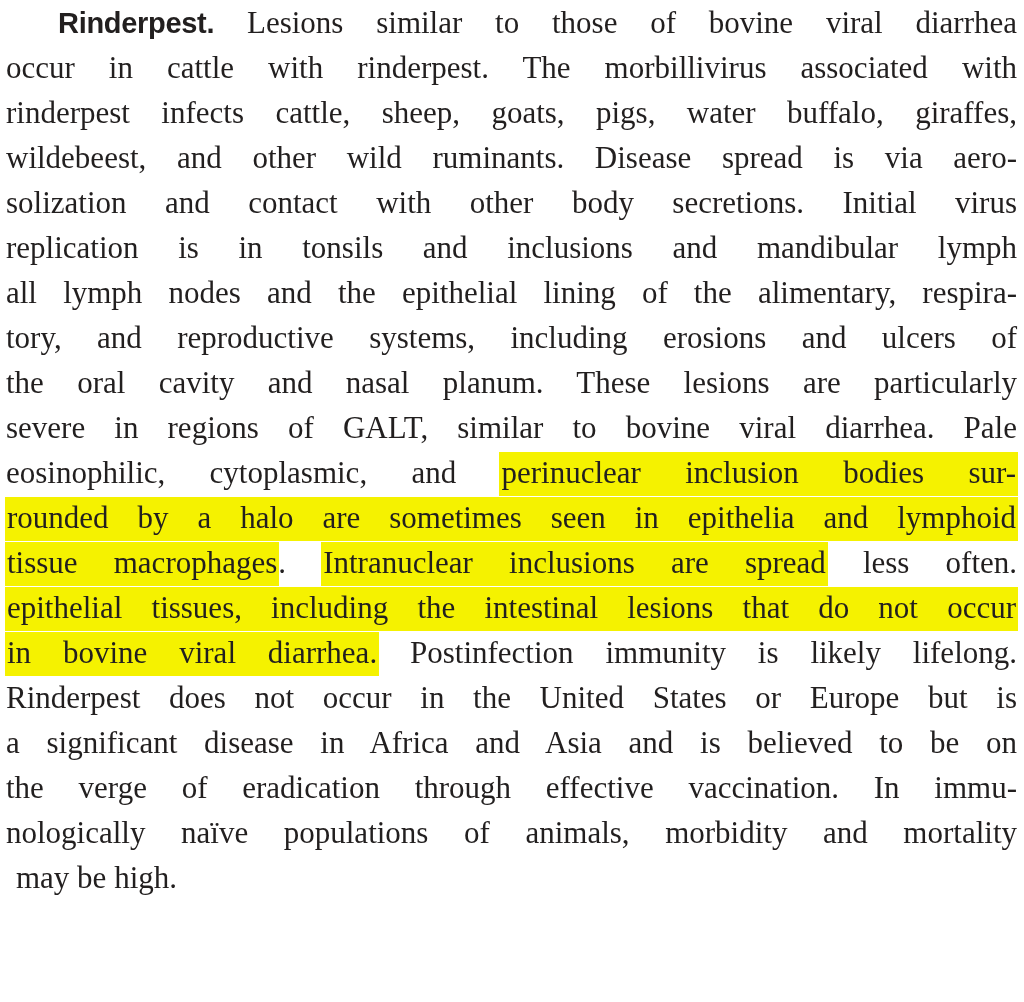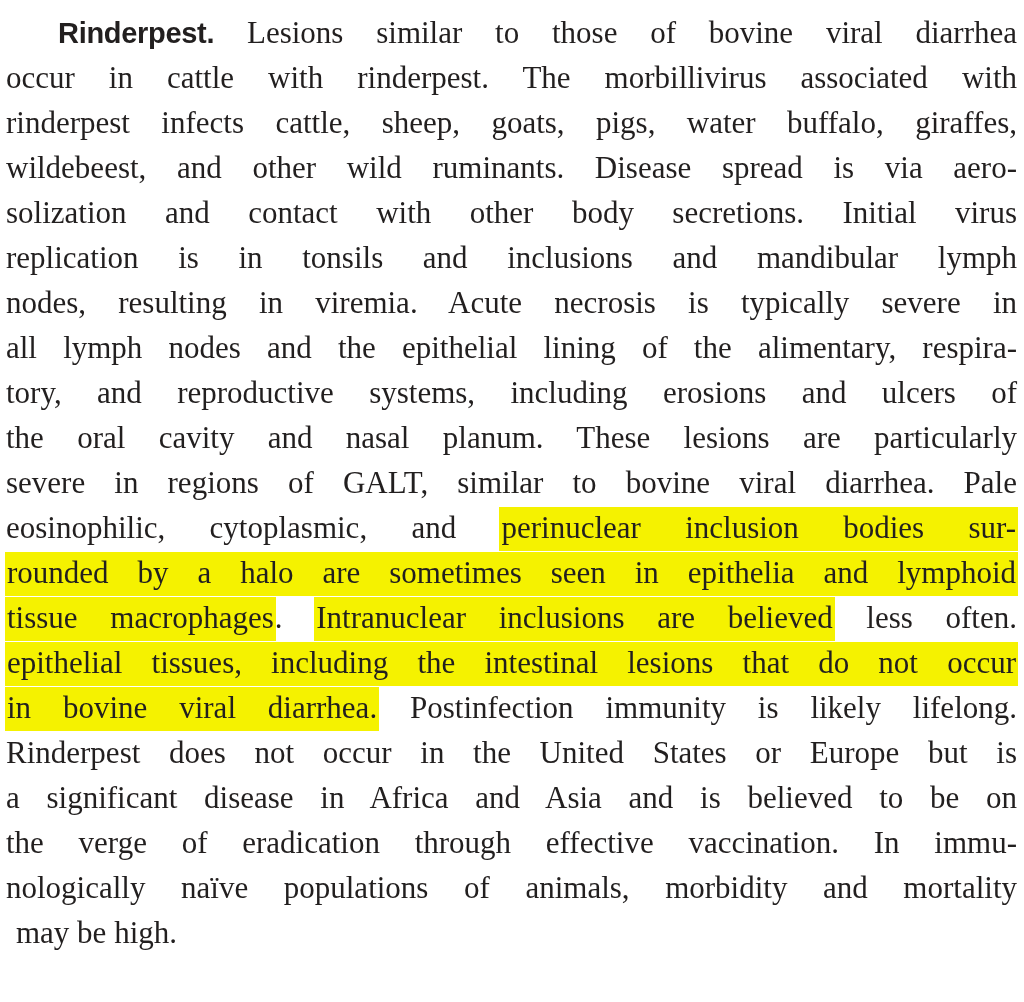--- a/index.html
+++ b/index.html
@@ -9,21 +9,21 @@
   }
   body {
     width: 1024px;
     height: 1002px;
     overflow: hidden;
   }
   .page {
     box-sizing: border-box;
     width: 1024px;
     height: 1002px;
-    padding: 10px 7px 0 6px;
+    padding: 0 7px 0 6px;
     background: var(--page-bg, #ffffff);
   }
   .line {
     font-family: "Liberation Serif", serif;
     font-size: 31px;
     line-height: 45px;
     height: 45px;
     color: var(--text-color, #221f1f);
     text-align: justify;
     text-align-last: justify;
@@ -52,28 +52,27 @@
 <body>
 
 <div class="page">
   <div>
       <div class="line indent"><span class="heading">Rinderpest.</span><span> Lesions similar to those of bovine viral diarrhea</span></div>
       <div class="line"><span>occur in cattle with rinderpest. The morbillivirus associated with</span></div>
       <div class="line"><span>rinderpest infects cattle, sheep, goats, pigs, water buffalo, giraffes,</span></div>
       <div class="line"><span>wildebeest, and other wild ruminants. Disease spread is via aero-</span></div>
       <div class="line"><span>solization and contact with other body secretions. Initial virus</span></div>
       <div class="line"><span>replication is in tonsils and inclusions and mandibular lymph</span></div>
-      <div class="line"><span>nodes, resulting in viremia. Acute necrosis is typically severe in</span></div>
       <div class="line"><span>all lymph nodes and the epithelial lining of the alimentary, respira-</span></div>
       <div class="line"><span>tory, and reproductive systems, including erosions and ulcers of</span></div>
       <div class="line"><span>the oral cavity and nasal planum. These lesions are particularly</span></div>
       <div class="line"><span>severe in regions of GALT, similar to bovine viral diarrhea. Pale</span></div>
       <div class="line"><span>eosinophilic, cytoplasmic, and </span><span class="hl">perinuclear inclusion bodies sur-</span></div>
       <div class="line"><span class="hl">rounded by a halo are sometimes seen in epithelia and lymphoid</span></div>
-      <div class="line"><span class="hl">tissue macrophages</span><span>. </span><span class="hl">Intranuclear inclusions are believed</span><span> less often.</span></div>
+      <div class="line"><span class="hl">tissue macrophages</span><span>. </span><span class="hl">Intranuclear inclusions are spread</span><span> less often.</span></div>
       <div class="line"><span class="hl">epithelial tissues, including the intestinal lesions that do not occur</span></div>
       <div class="line"><span class="hl">in bovine viral diarrhea.</span><span> Postinfection immunity is likely lifelong.</span></div>
       <div class="line"><span>Rinderpest does not occur in the United States or Europe but is</span></div>
       <div class="line"><span>a significant disease in Africa and Asia and is believed to be on</span></div>
       <div class="line"><span>the verge of eradication through effective vaccination. In immu-</span></div>
       <div class="line"><span>nologically naïve populations of animals, morbidity and mortality</span></div>
       <div class="line last"><span>may be high.</span></div>
     </div>
 </div>
 

